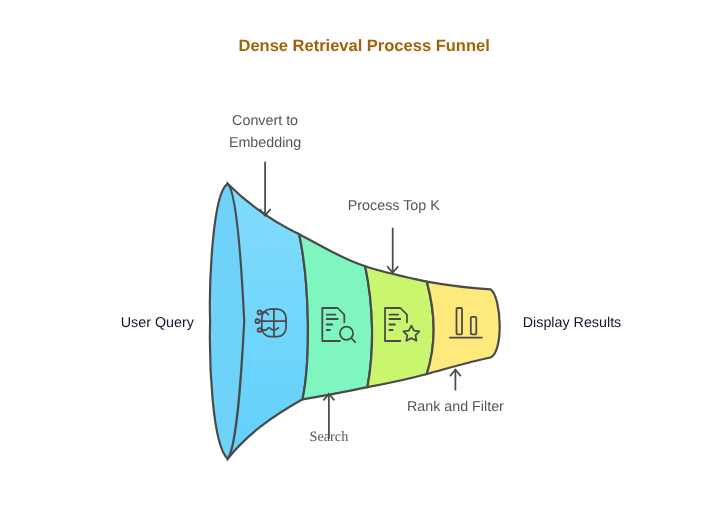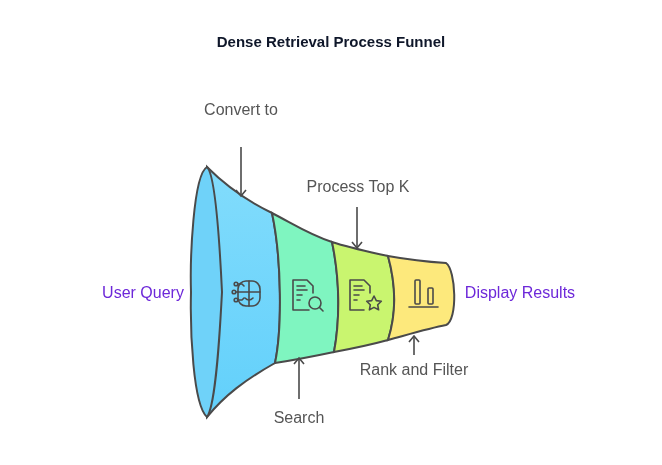--- a/index.html
+++ b/index.html
@@ -1,19 +1,19 @@
 <!DOCTYPE html>
 <html><head>
   <meta charset="utf-8">
   <style>
     html, body { margin: 0; padding: 0; background: #ffffff; }
     body { width: 662px; height: 465px; position: relative; overflow: hidden; font-family: "Liberation Sans", sans-serif; }
-    .title { position: absolute; left: 0; width: 662px; top: 33px; text-align: center; font-weight: bold; font-size: 15px; color: #0f172a; }
-    .label { position: absolute; font-size: 16px; color: #555555; text-align: center; line-height: 20px; }
-    .label.muted { color: #6d28d9; }
+    .title { position: absolute; left: 0; width: 662px; top: 33px; text-align: center; font-weight: bold; font-size: 15px; color: #a16207; }
+    .label { position: absolute; font-size: 13px; color: #555555; text-align: center; line-height: 20px; }
+    .label.muted { color: #0f172a; }
     svg.funnel { position: absolute; left: 0; top: 0; }
   </style>
 </head>
 <body>
 
 <div class="title">Dense Retrieval Process Funnel</div>
 
 <svg class="funnel" width="662" height="465" viewBox="0 0 662 465">
   <defs>
     <linearGradient id="gBlue" x1="0" y1="0" x2="0" y2="1">
@@ -91,22 +91,23 @@
       <line x1="409" y1="307" x2="438" y2="307"></line>
     </g>
   </g>
 </svg>
 
 <div class="label muted" style="left:100px; top:283px; width:86px;">User Query</div>
 <div class="label muted" style="left:460px; top:283px; width:120px;">Display Results</div>
 
 <div class="label" style="left:186px; top:100px; width:110px;">
   <div>Convert to</div>
+  <div>Embedding</div>
 </div>
 <div class="label" style="left:296px; top:177px; width:124px;">
   <div>Process Top K</div>
 </div>
-<div class="label" style="left:244px; top:408px; width:110px;">
+<div class="label" style="left:244px; top:387px; width:110px;font-family:Liberation Serif, serif;">
   <div>Search</div>
 </div>
 <div class="label" style="left:354px; top:360px; width:120px;">
   <div>Rank and Filter</div>
 </div>
 
 </body></html>

